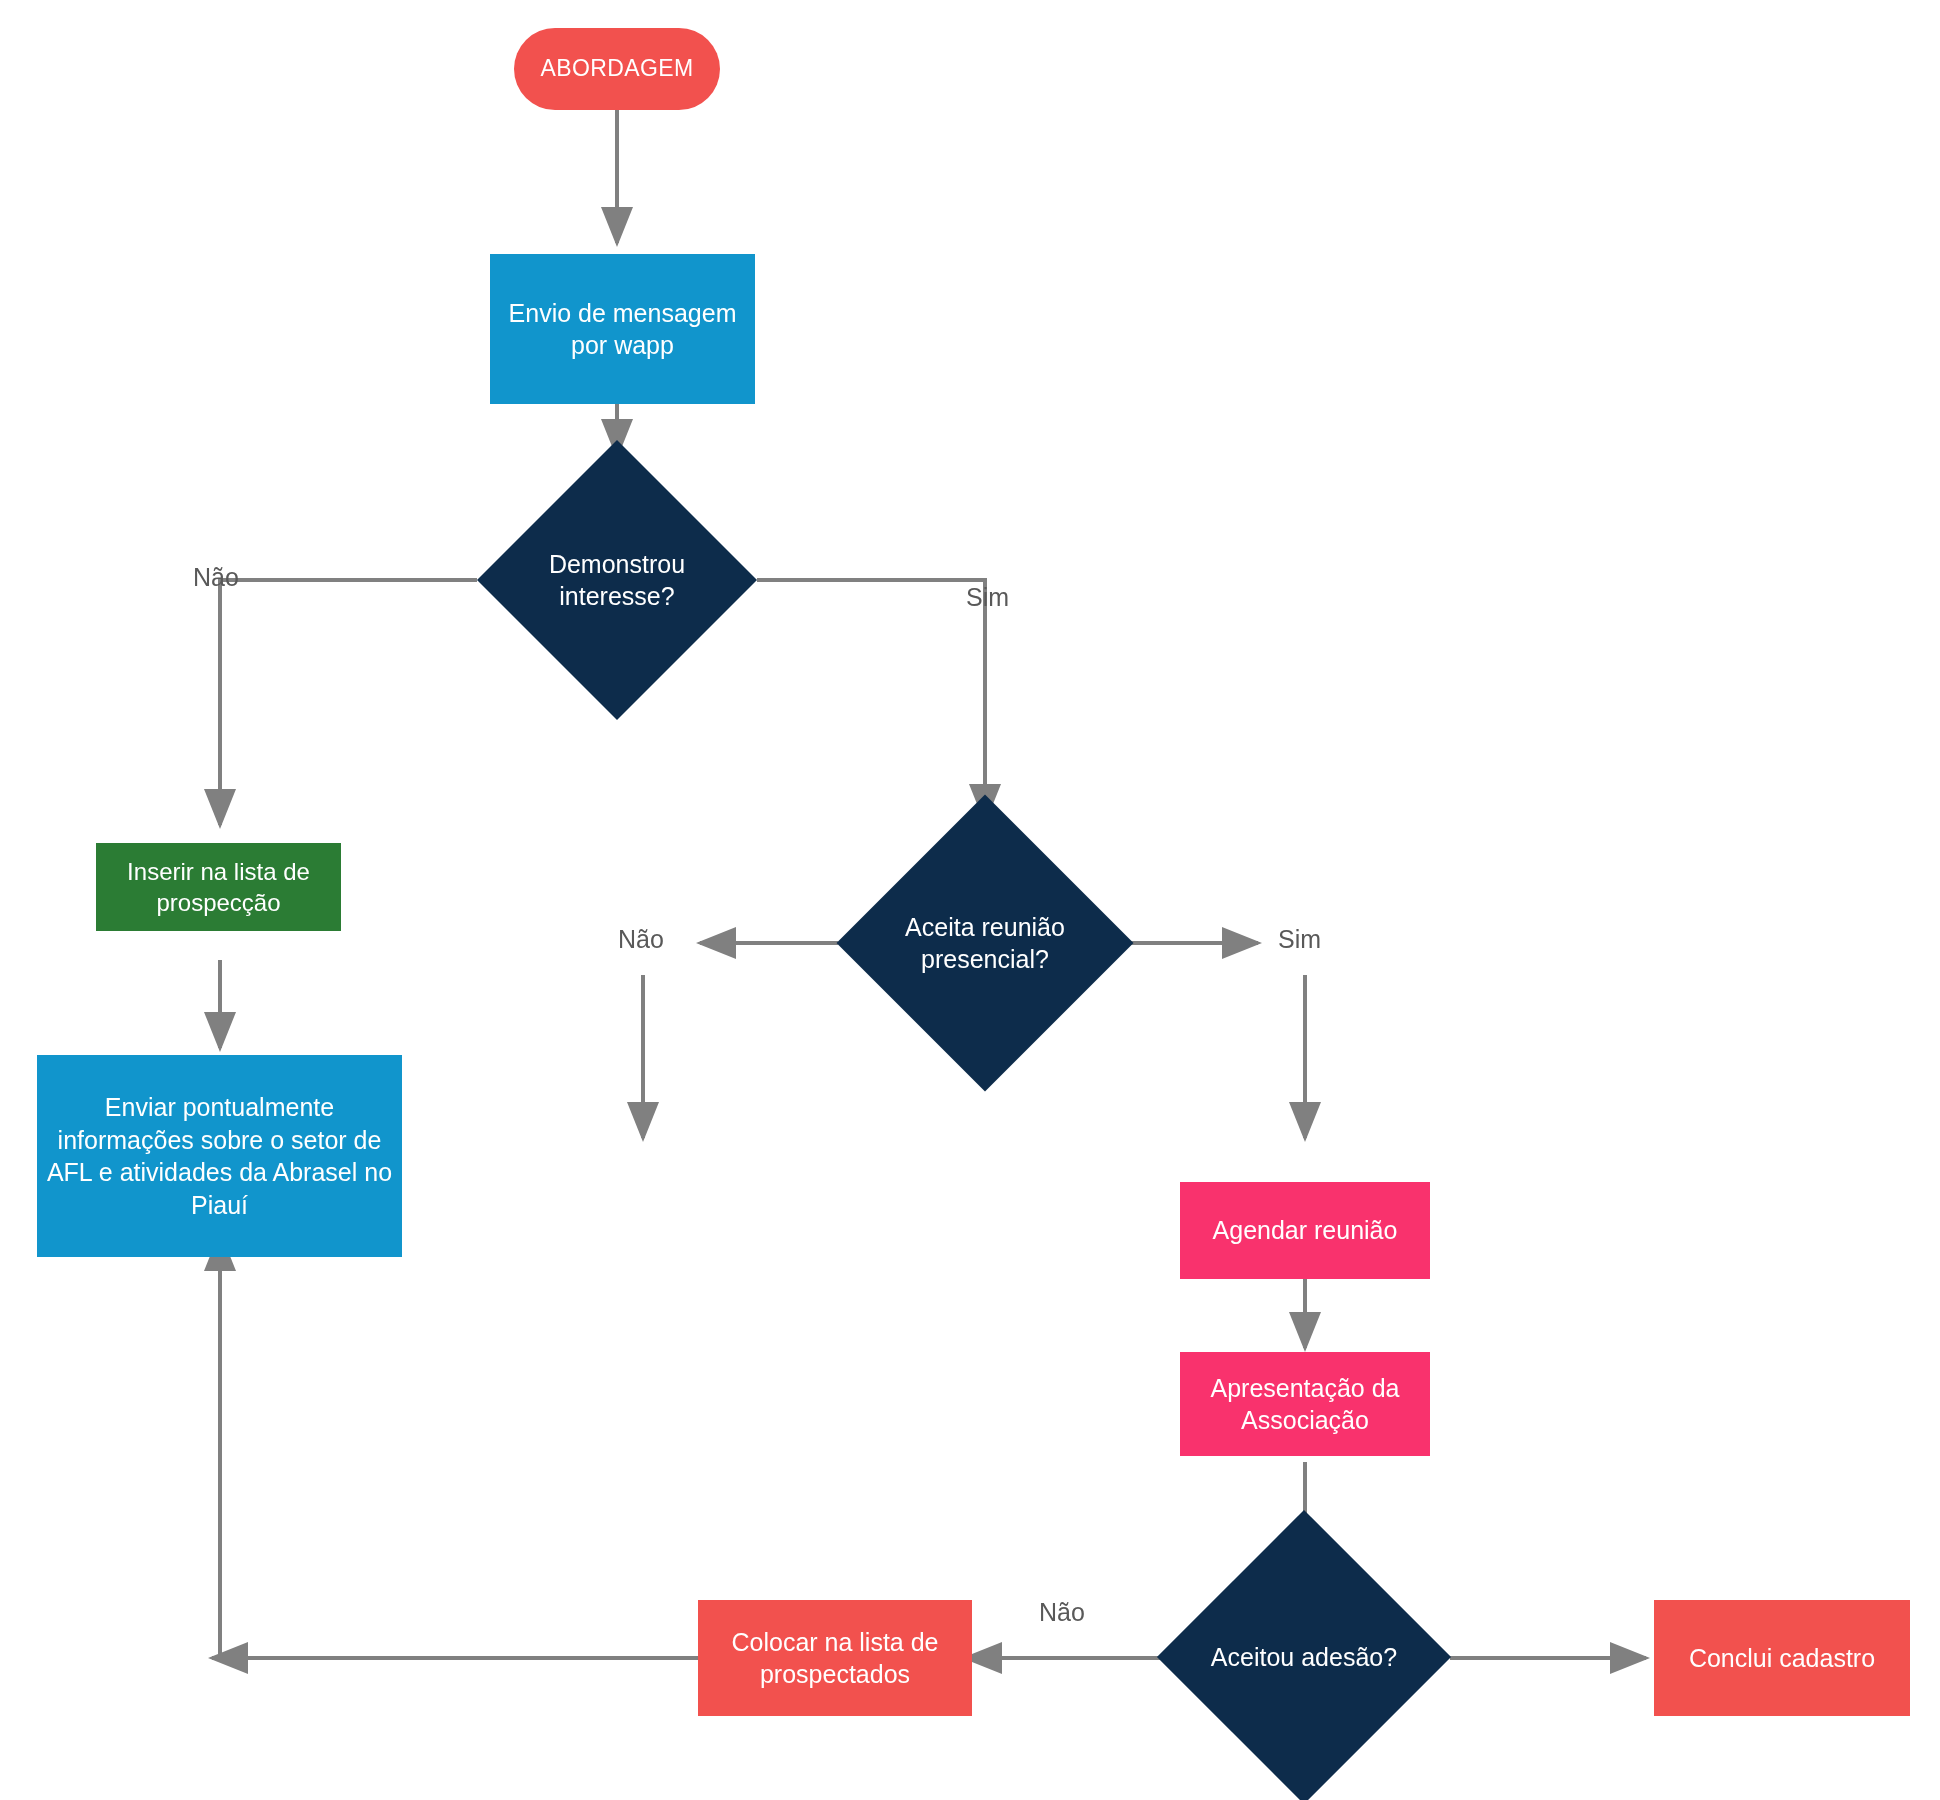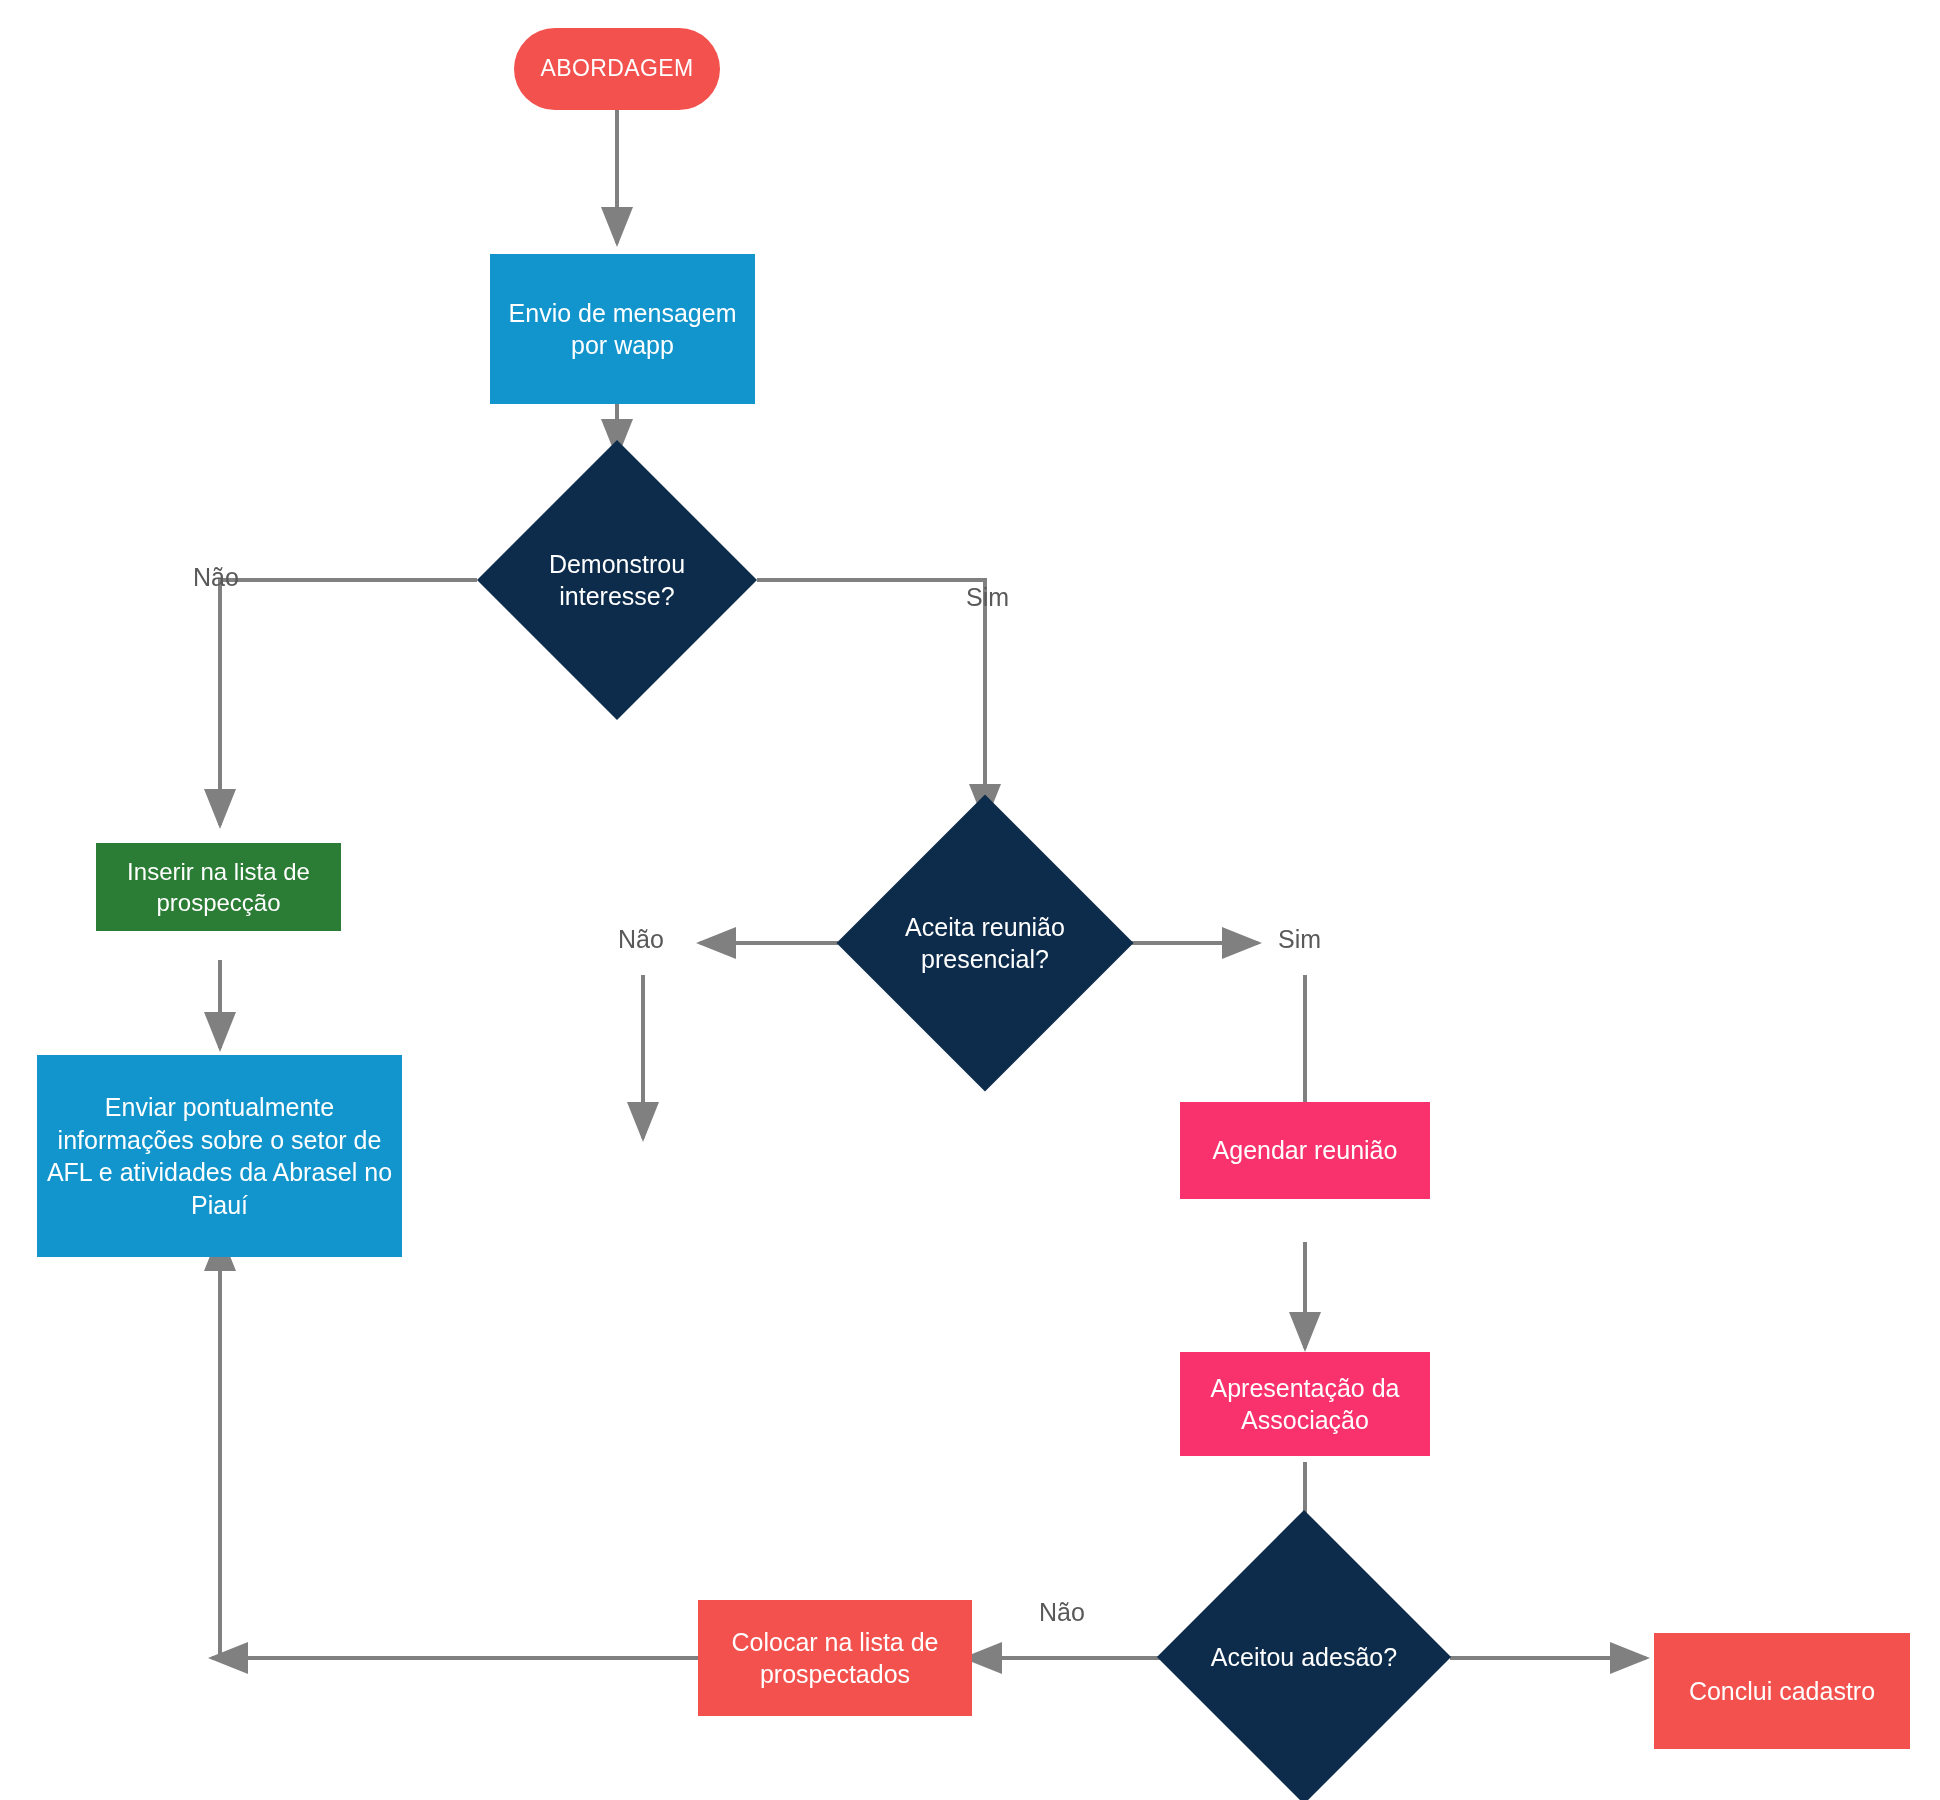--- a/index.html
+++ b/index.html
@@ -148,38 +148,38 @@
   <div class="node n-process-blue" style="left:37px; top:1055px; width:365px; height:202px;">
     <span>Enviar  pontualmente informações sobre o setor de AFL e atividades da Abrasel no Piauí</span>
   </div>
 
   <div class="node n-decision" style="left:880px; top:838px; width:210px; height:210px;">
     <div class="diamond-shape"></div>
     <span class="diamond-label">Aceita reunião presencial?</span>
   </div>
 
 
-  <div class="node n-process-pink" style="left:1180px; top:1102px; width:250px; height:97px;justify-content:center;">
+  <div class="node n-process-pink" style="left:1180px; top:1182px; width:250px; height:97px;justify-content:center;">
     <span>Agendar reunião</span>
   </div>
 
   <div class="node n-process-pink" style="left:1180px; top:1352px; width:250px; height:104px;">
     <span>Apresentação da Associação</span>
   </div>
 
   <div class="node n-decision" style="left:1200px; top:1553px; width:208px; height:208px;">
     <div class="diamond-shape"></div>
     <span class="diamond-label">Aceitou adesão?</span>
   </div>
 
   <div class="node n-process-red" style="left:698px; top:1600px; width:274px; height:116px;">
     <span>Colocar na lista de prospectados</span>
   </div>
 
-  <div class="node n-process-red" style="left:1654px; top:1600px; width:256px; height:116px;margin-top:33px;">
+  <div class="node n-process-red" style="left:1654px; top:1600px; width:256px; height:116px;">
     <span>Conclui cadastro</span>
   </div>
 
   <div class="edge-label" style="left:193px; top:563px;">Não</div>
 
   <div class="edge-label" style="left:966px; top:583px;">Sim</div>
 
   <div class="edge-label" style="left:618px; top:925px;">Não</div>
 
   <div class="edge-label" style="left:1278px; top:925px;">Sim</div>

